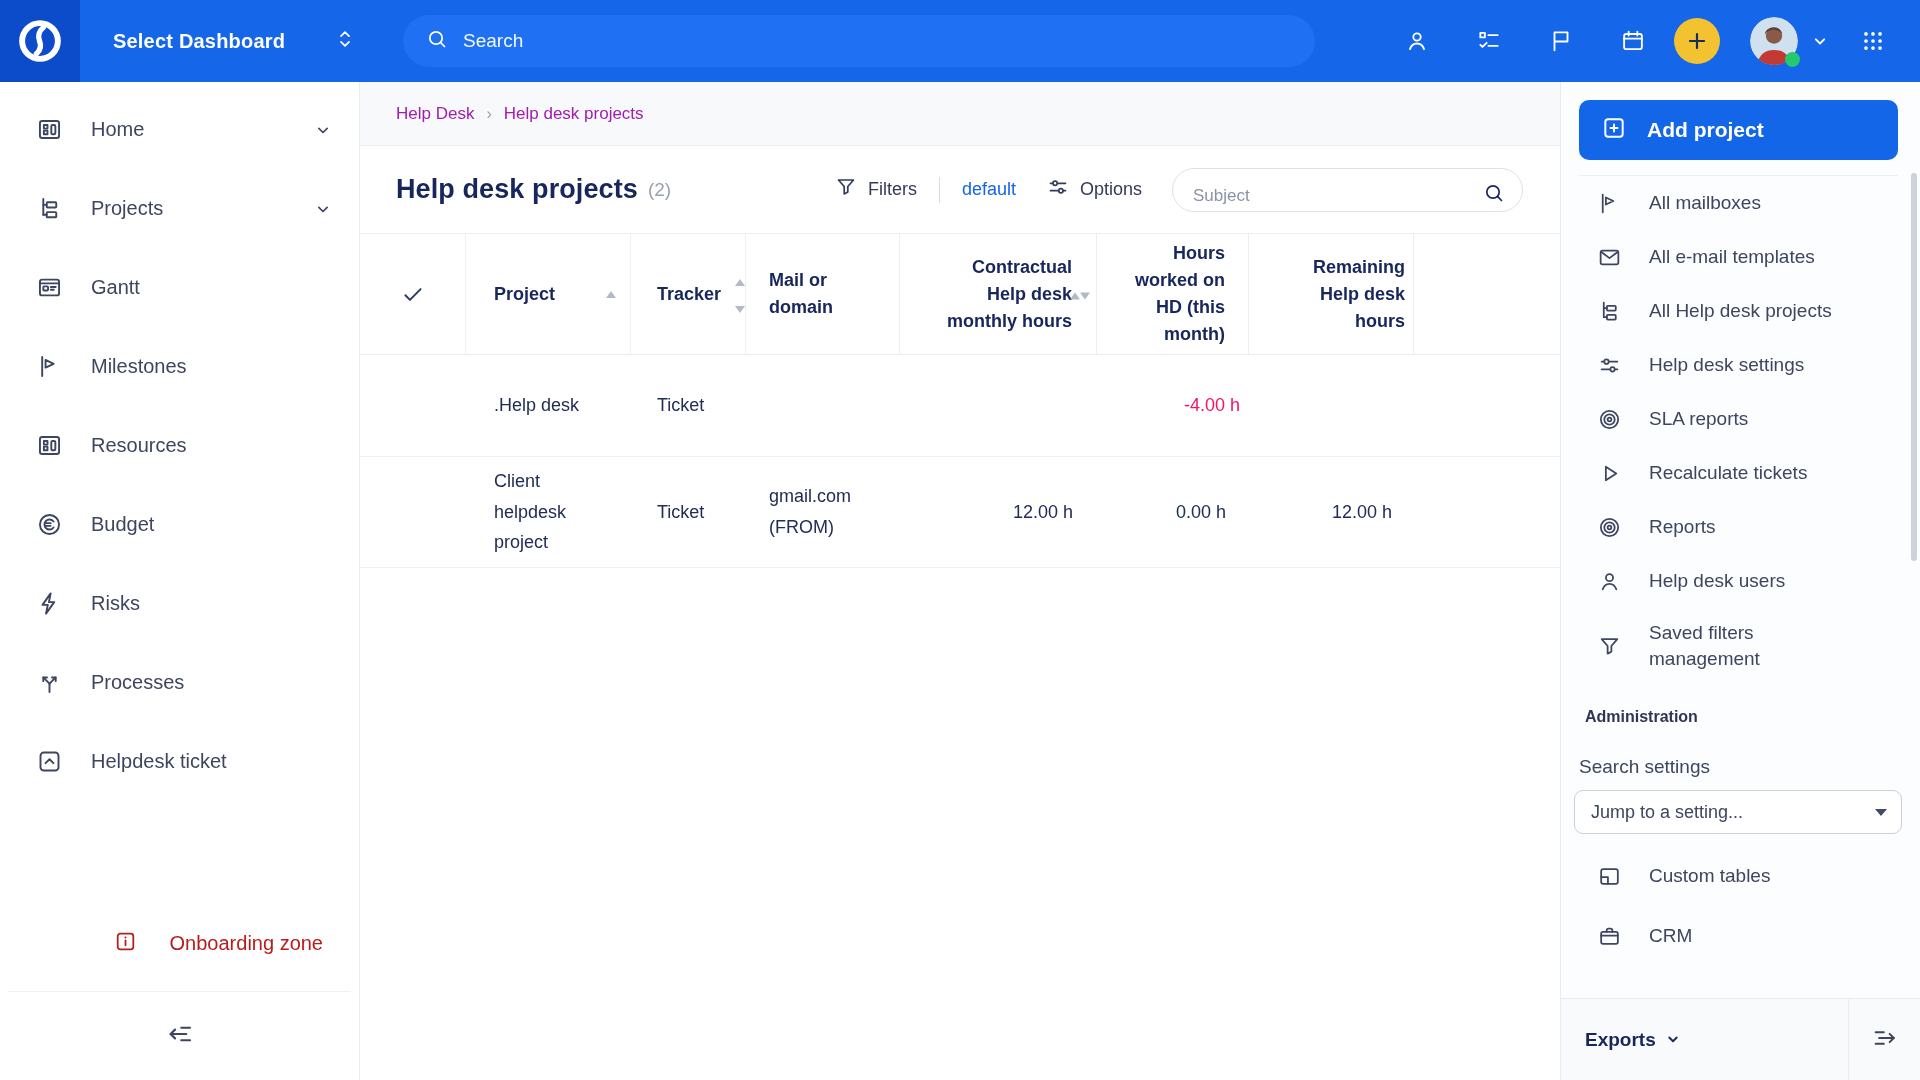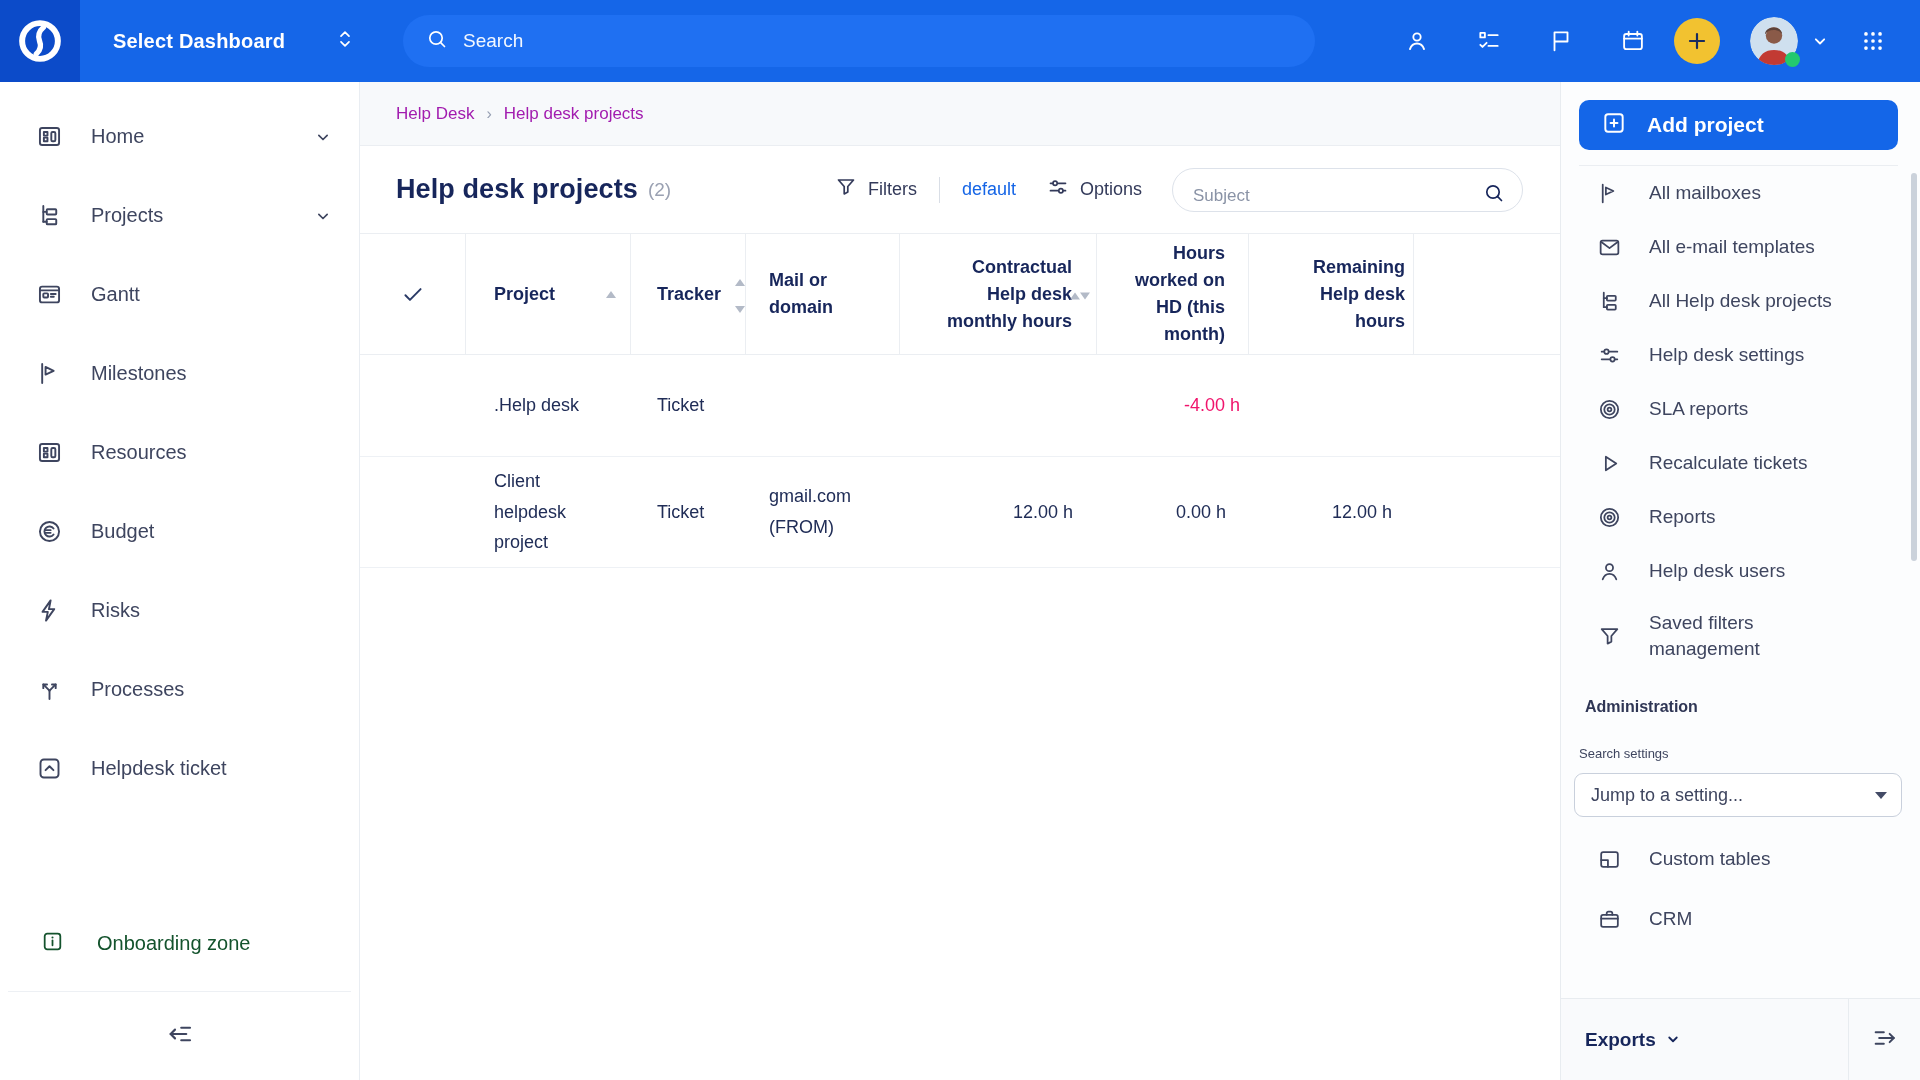--- a/index.html
+++ b/index.html
@@ -33,30 +33,30 @@
   .avatar-wrap { position:relative; margin-left:30px; width:48px; height:48px; cursor:pointer; }
   .avatar { width:48px; height:48px; border-radius:50%; overflow:hidden; }
   .status-dot { position:absolute; right:-2px; bottom:-2px; width:15px; height:15px;
                 border-radius:50%; background:#23C96E; }
   .av-chevron { color:#fff; margin-left:12px; cursor:pointer; display:flex; }
   .av-chevron .ic { width:20px; height:20px; stroke-width:2.2; }
   .grid-btn { color:#fff; margin-left:30px; cursor:pointer; display:flex; }
 
   
   .sidebar { position:absolute; top:82px; left:0; bottom:0; width:360px; background:#fff;
-             border-right:1px solid #E9EDF2; display:flex; flex-direction:column; padding-top:15px; z-index:5; }
+             border-right:1px solid #E9EDF2; display:flex; flex-direction:column; padding-top:8px; z-index:5; }
   .side-item { height:79px; display:flex; align-items:center; padding:0 26px 0 36px;
                color:#3E455F; cursor:pointer; }
   .side-item .ic { width:27px; height:27px; }
   .side-item .side-label { font-size:20px; font-weight:500; margin-left:28px; }
   .side-item .side-chev { margin-left:auto; display:flex; color:#3E455F; }
   .side-item .side-chev .ic { width:20px; height:20px; stroke-width:2; }
   .side-spacer { flex:1; }
   .side-onboarding { height:60px; display:flex; align-items:center; padding:0 36px 0 40px;
-                     color:#14532d; cursor:pointer; }
+                     color:#b91c1c; cursor:pointer;justify-content:flex-end; }
   .side-onboarding .ic { width:25px; height:25px; }
   .side-onboarding .side-label { font-size:20px; font-weight:500; margin-left:32px; }
   .side-divider { border-top:1px solid #EDF0F4; margin:18px 8px 0 8px; }
   .side-collapse { height:88px; display:flex; align-items:center; justify-content:center;
                    color:#3E455F; cursor:pointer; }
   .side-collapse .ic { width:30px; height:30px; }
 
   
   .main { position:absolute; top:82px; left:360px; width:1200px; bottom:0; background:#fff; }
   .breadcrumb-bar { height:64px; background:#F7F9FB; border-bottom:1px solid #EBEEF2;
@@ -96,33 +96,33 @@
   .trow { display:flex; border-bottom:1px solid #EEF1F5; }
   .td { display:flex; align-items:center; font-size:18px; color:#202D57; line-height:1.7; }
   .td.neg { color:#F0146C; }
   .align-right { justify-content:flex-end; text-align:right; }
   .align-center { justify-content:center; }
 
   
   .rightpanel { position:absolute; top:82px; right:0; bottom:0; width:360px; background:#FCFDFE;
                 border-left:1px solid #E8ECF0; z-index:6; }
   .add-project-wrap { padding:18px 22px 0 18px; }
-  .add-project { height:50px; background:#1466E8; border-radius:10px; display:flex;
+  .add-project { height:60px; background:#1466E8; border-radius:10px; display:flex;
                  align-items:center; padding-left:22px; gap:20px; color:#fff; cursor:pointer; }
   .add-project .ic { width:26px; height:26px; stroke-width:1.8; }
   .add-project .lbl { font-size:21px; font-weight:600; }
   .panel-divider { border-bottom:1px solid #EBEEF2; margin-top:15px; }
   .panel-list { padding-top:0; }
   .panel-item { height:54px; display:flex; align-items:center; padding:0 20px 0 36px;
                 color:#3E455F; cursor:pointer; }
   .panel-item.two-line { height:76px; }
   .panel-item .ic { width:25px; height:25px; }
   .panel-item .lbl { font-size:19px; margin-left:27px; line-height:1.35; }
   .admin-heading { font-size:16px; font-weight:700; color:#2F3655; padding:24px 0 0 24px; }
-  .search-settings-label { font-size:13px; color:#3E455F; padding:30px 0 0 18px; }
+  .search-settings-label { font-size:19px; color:#3E455F; padding:30px 0 0 18px; }
   .jump-select { margin:12px 18px 0 13px; height:44px; border:1px solid #C9D0DC; border-radius:9px;
                  background:#fff; display:flex; align-items:center; padding:0 14px 0 16px;
                  color:#3E455F; font-size:18px; cursor:pointer; }
   .jump-select .caret { margin-left:auto; width:0; height:0; border-left:6px solid transparent;
                  border-right:6px solid transparent; border-top:7px solid #434B66; }
   .panel-admin-list { margin-top:12px; }
   .panel-admin-list .panel-item { height:60px; }
   .panel-footer { position:absolute; left:0; right:0; bottom:0; height:82px; background:#F9FAFC;
                   border-top:1px solid #E8ECF0; display:flex; align-items:stretch; }
   .exports { flex:1; display:flex; align-items:center; padding-left:24px; gap:8px;

